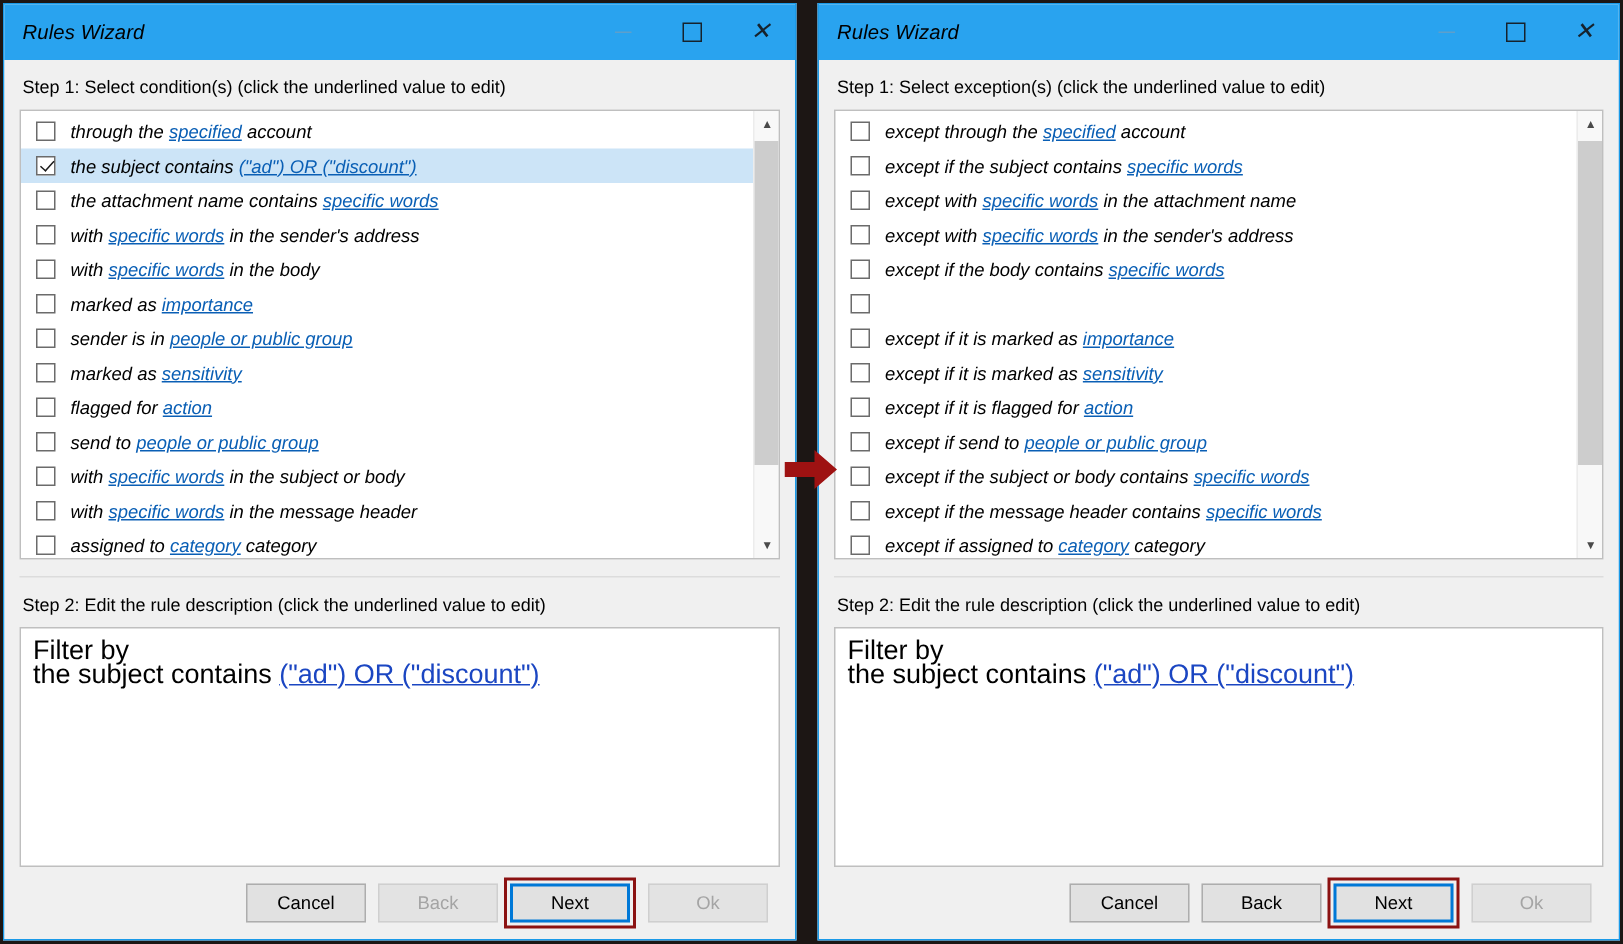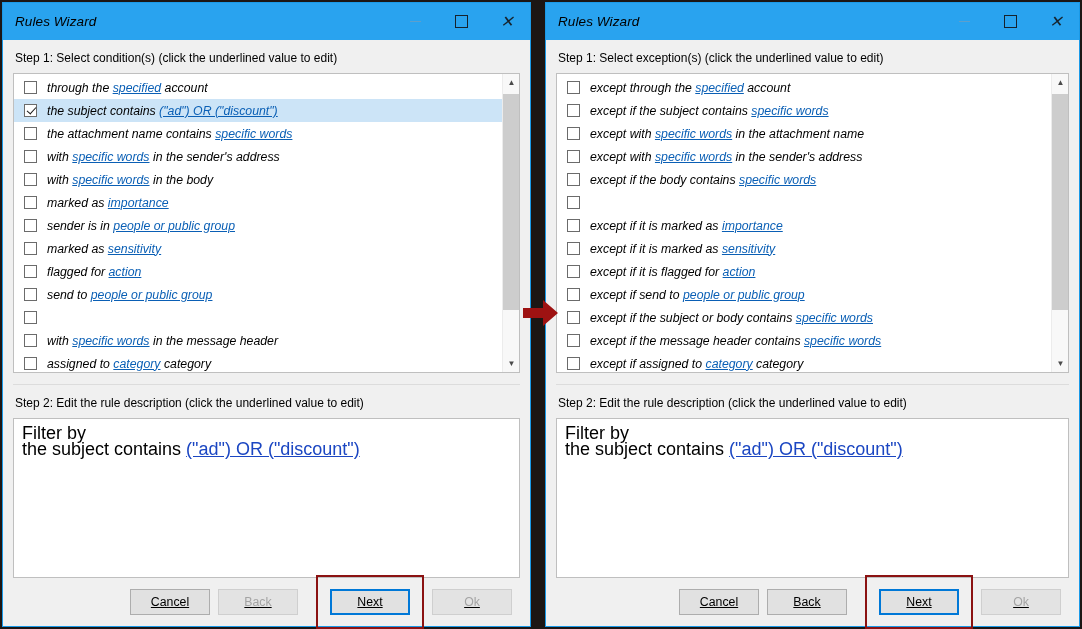--- a/index.html
+++ b/index.html
@@ -157,40 +157,39 @@
   }
 
   .button-bar {
     height: 48px;
     display: flex;
     align-items: center;
     justify-content: flex-end;
     gap: 0px;
     padding-right: 8px;
     flex: 0 0 auto;
-    text-decoration: underline;
   }
   .btn {
     width: 80px; height: 26px;
     background: #e1e1e1;
     border: 1px solid #adadad;
     font-size: 12.3px;
     color: #000;
     display: flex; align-items: center; justify-content: center;
     margin-left: 8px;
     font-family: "Liberation Sans", sans-serif;
   }
   .btn.disabled { color: #a4a4a4; border-color: #cfcfcf; background: #e3e3e3; }
   .btn.focus {
     border: 2px solid #0078d7;
   }
   .btn-highlight {
     border: 2px solid #8b1212;
-    padding: 12px;
-    margin-left: 18px;
+    padding: 2px;
+    margin-left: 4px;
     display: inline-flex;
   }
   .btn-highlight .btn { margin-left: 0; }
 
   
   .arrow {
     position: absolute;
     left: 523px; top: 298px;
     width: 36px; height: 30px;
     z-index: 20;
@@ -248,20 +247,21 @@
             <div class="row">
               <span class="cb"></span>
               <span class="row-text"><span>flagged for </span><span class="lnk">action</span></span>
             </div>
             <div class="row">
               <span class="cb"></span>
               <span class="row-text"><span>send to </span><span class="lnk">people or public group</span></span>
             </div>
             <div class="row">
               <span class="cb"></span>
+              <span class="row-text"><span>with </span><span class="lnk">specific words</span><span> in the subject or body</span></span>
             </div>
             <div class="row">
               <span class="cb"></span>
               <span class="row-text"><span>with </span><span class="lnk">specific words</span><span> in the message header</span></span>
             </div>
             <div class="row">
               <span class="cb"></span>
               <span class="row-text"><span>assigned to </span><span class="lnk">category</span><span> category</span></span>
             </div>
           </div>

